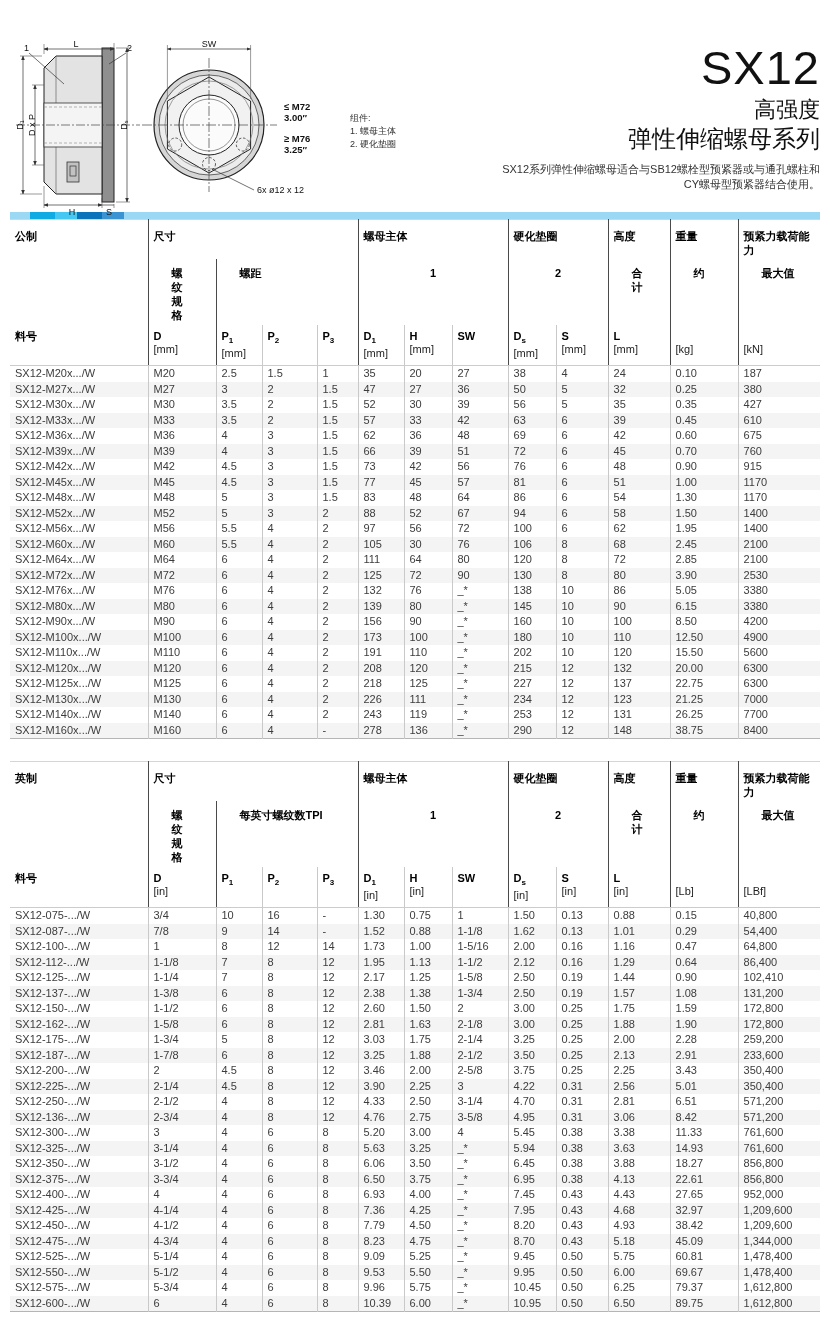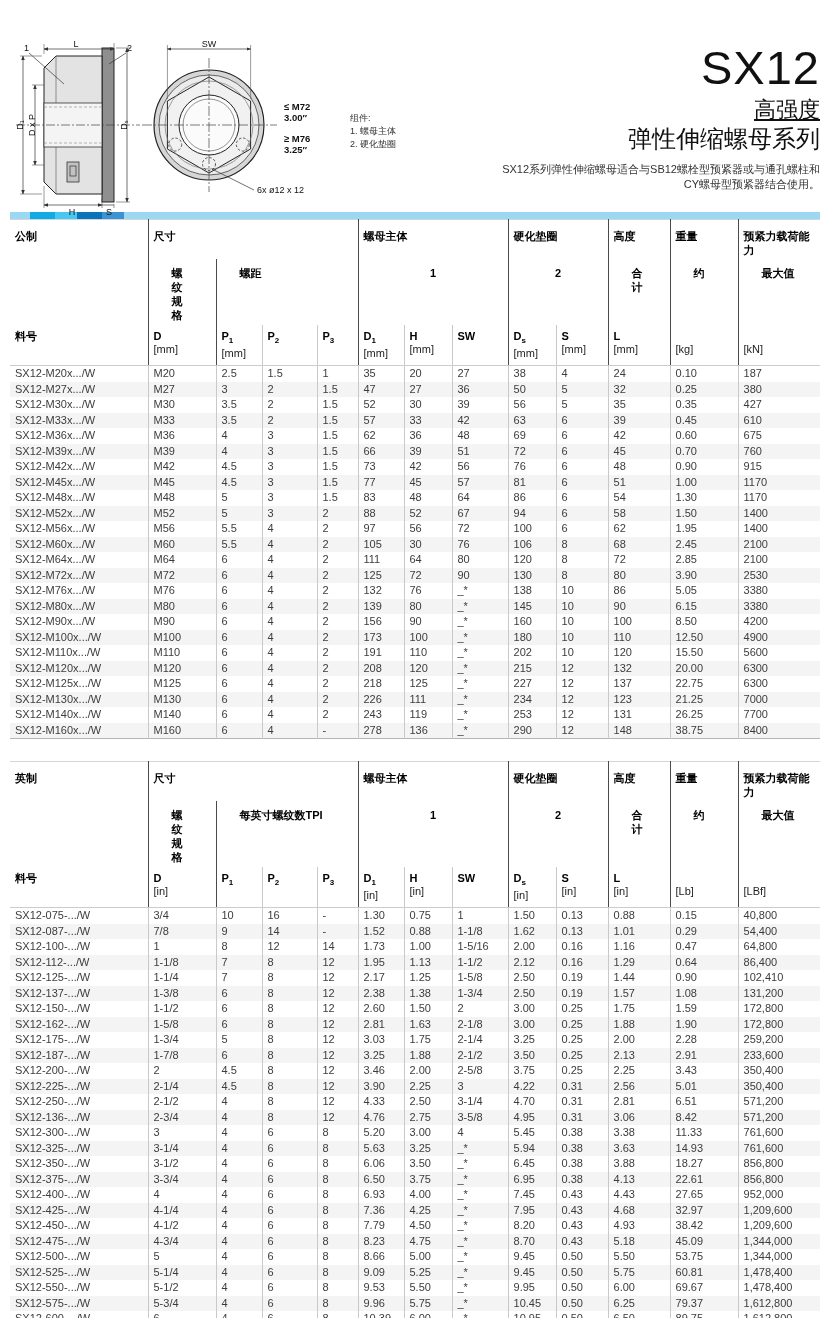--- a/index.html
+++ b/index.html
@@ -4,21 +4,21 @@
 <style>
   html,body{margin:0;padding:0;background:#fff;}
   .page{width:830px;height:1318px;background:#fff;position:relative;overflow:hidden;
         font-family:"Liberation Sans",sans-serif;color:#000;}
 
   
   .top{position:relative;height:212px;}
   .drawing{position:absolute;left:14px;top:40px;}
   .titleblock{position:absolute;top:44px;right:10px;text-align:right;}
   .series-title{font-size:47px;line-height:48px;font-weight:400;color:#111;letter-spacing:1px;}
-  .series-sub1{font-size:22px;line-height:28px;font-weight:400;color:#111;margin-top:4px;text-decoration:underline;}
+  .series-sub1{font-size:22px;line-height:28px;font-weight:400;color:#111;margin-top:4px;}
   .series-sub2{font-size:24px;line-height:30px;font-weight:400;color:#111;}
   .series-desc{font-size:11px;line-height:15px;color:#333;margin-top:8px;}
 
   
   .bluebar{display:flex;height:7px;width:810px;margin-left:10px;}
   .bluebar .seg{display:block;height:7px;}
   .bluebar .seg:last-child{flex:1;}
 
   
   table{border-collapse:collapse;table-layout:fixed;width:810px;margin-left:10px;
@@ -964,35 +964,20 @@
           <td class="bg">8.23</td>
           <td class="bg">4.75</td>
           <td class="bg">_*</td>
           <td class="bg">8.70</td>
           <td class="bg">0.43</td>
           <td class="bg">5.18</td>
           <td class="bg">45.09</td>
           <td class="bg">1,344,000</td>
         </tr>
         <tr>
-          <td>SX12-500-.../W</td>
-          <td class="bg">5</td>
-          <td class="bg">4</td>
-          <td class="bg">6</td>
-          <td class="bg">8</td>
-          <td class="bg">8.66</td>
-          <td class="bg">5.00</td>
-          <td class="bg">_*</td>
-          <td class="bg">9.45</td>
-          <td class="bg">0.50</td>
-          <td class="bg">5.50</td>
-          <td class="bg">53.75</td>
-          <td class="bg">1,344,000</td>
-        </tr>
-        <tr>
           <td>SX12-525-.../W</td>
           <td class="bg">5-1/4</td>
           <td class="bg">4</td>
           <td class="bg">6</td>
           <td class="bg">8</td>
           <td class="bg">9.09</td>
           <td class="bg">5.25</td>
           <td class="bg">_*</td>
           <td class="bg">9.45</td>
           <td class="bg">0.50</td>

